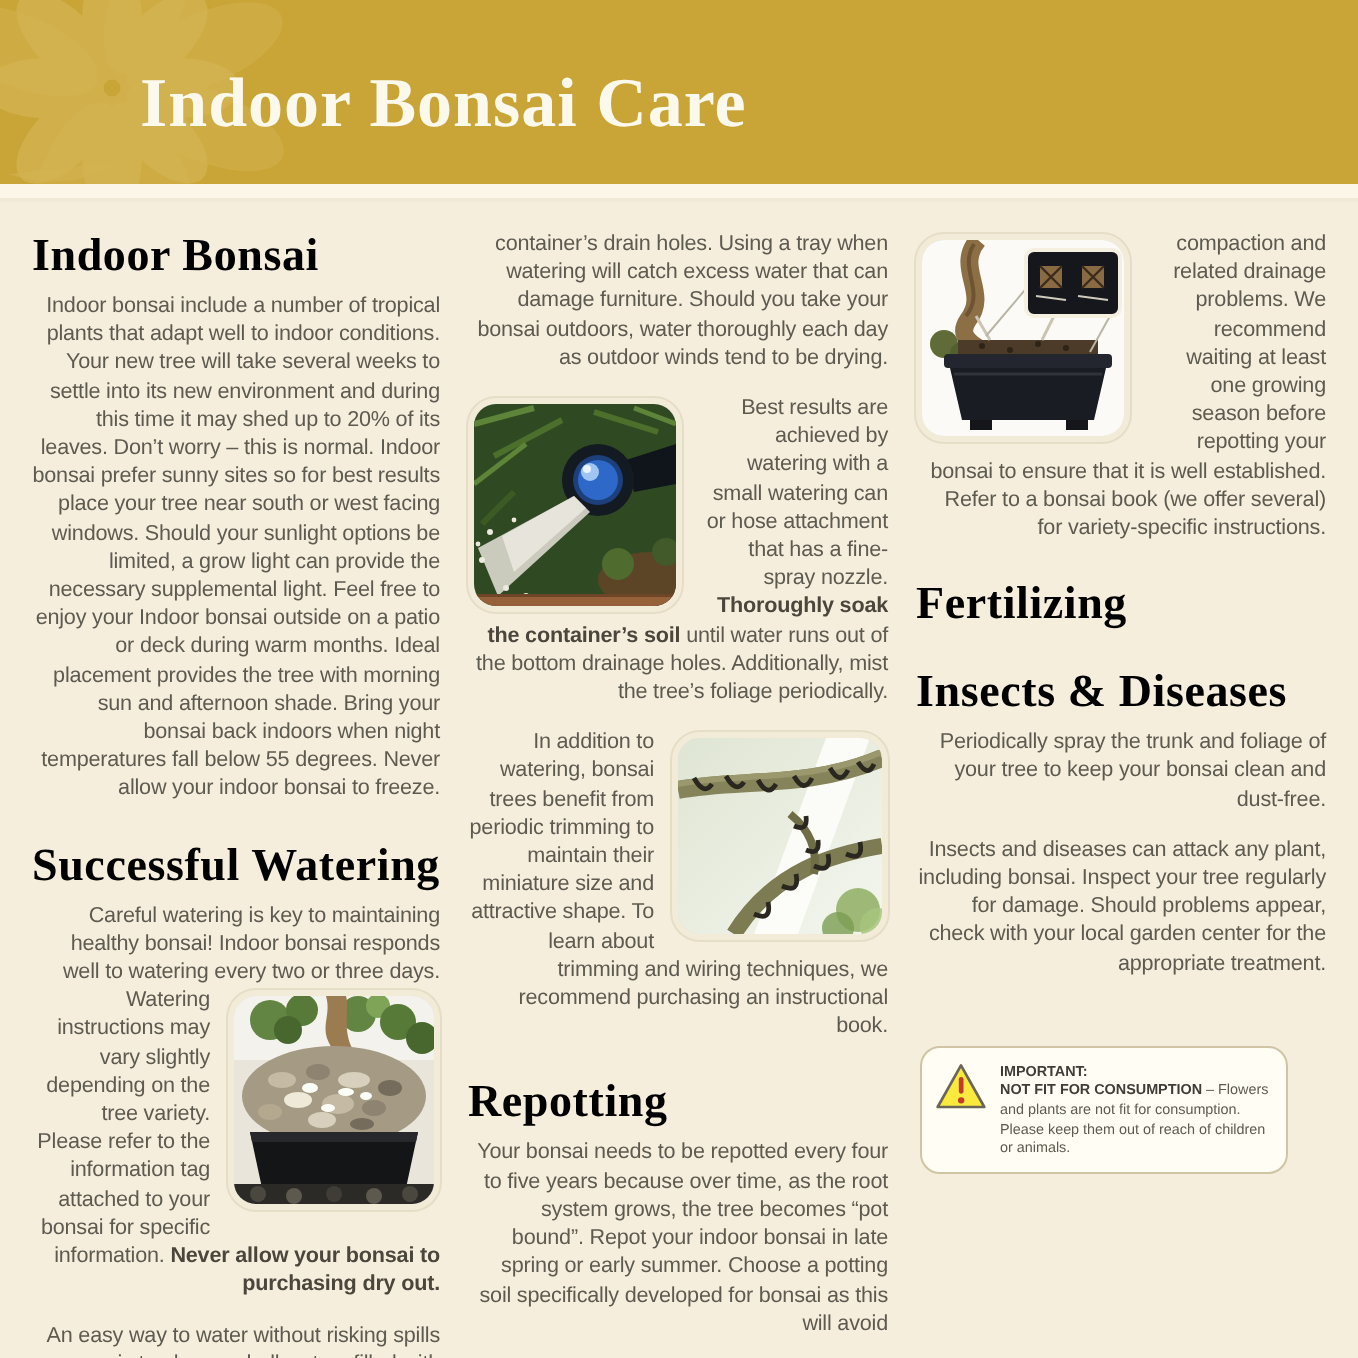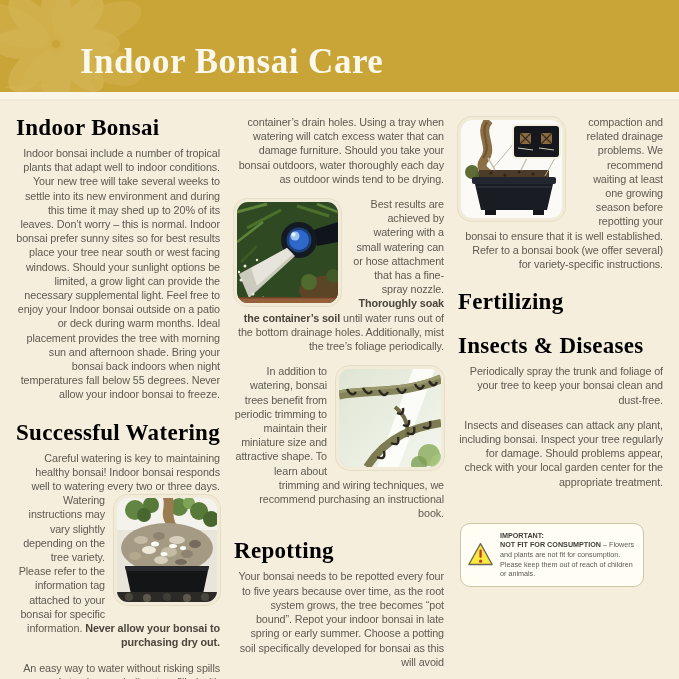--- a/index.html
+++ b/index.html
@@ -8,21 +8,21 @@
     background:#f6eedd;
     font-family:"Liberation Sans",sans-serif;
     color:#5d5a50;
   }
   
   .header{
     position:relative;height:92px;background:#c9a437;overflow:hidden;
   }
   .header .flower{position:absolute;left:-6px;top:-8px;opacity:.55;}
   .header h1{
-    position:absolute;left:64px;top:26px;margin:16px;
+    position:absolute;left:64px;top:26px;margin:6px;
     font-family:"Liberation Serif","DejaVu Serif",serif;
     font-weight:700;font-size:35px;letter-spacing:.5px;color:#fbf8ec;
   }
   .divider{height:7px;background:#fbf6e8;border-bottom:2px solid #f1ead8;}
   
   .content{display:flex;padding:14px 16px 0 16px;}
   .col{box-sizing:border-box;}
   .col1{width:204px;margin-right:14px;}
   .col2{width:210px;margin-right:14px;}
   .col3{width:205px;}
@@ -40,21 +40,21 @@
     box-shadow:0 0 0 1px #e6ddc6;background:#ddd;line-height:0;
   }
   .photo svg{display:block;}
   .fl-r{float:right;margin:2px 0 6px 9px;}
   .fl-l{float:left;margin:2px 10px 4px 0;}
   .clearfix::after{content:"";display:block;clear:both;}
   
   .warning{
     margin:34px 0 0 2px;width:168px;
     background:#fffdf4;border:1px solid #cfc5a5;border-radius:10px;
-    padding:7px 8px 7px 6px;display:flex;gap:6px;align-items:center;
+    padding:7px 8px 7px 6px;display:flex;gap:6px;align-items:flex-start;
   }
   .warning .wtext{font-size:7.2px;line-height:9.6px;letter-spacing:0;color:#5d5a50;}
   .warning .wtext b{color:#3f3d37;}
 </style>
 </head>
 <body>
 
 <div class="header">
   <svg class="flower" width="150" height="108" viewBox="0 0 150 108">
     <g fill="#ddc06a">

